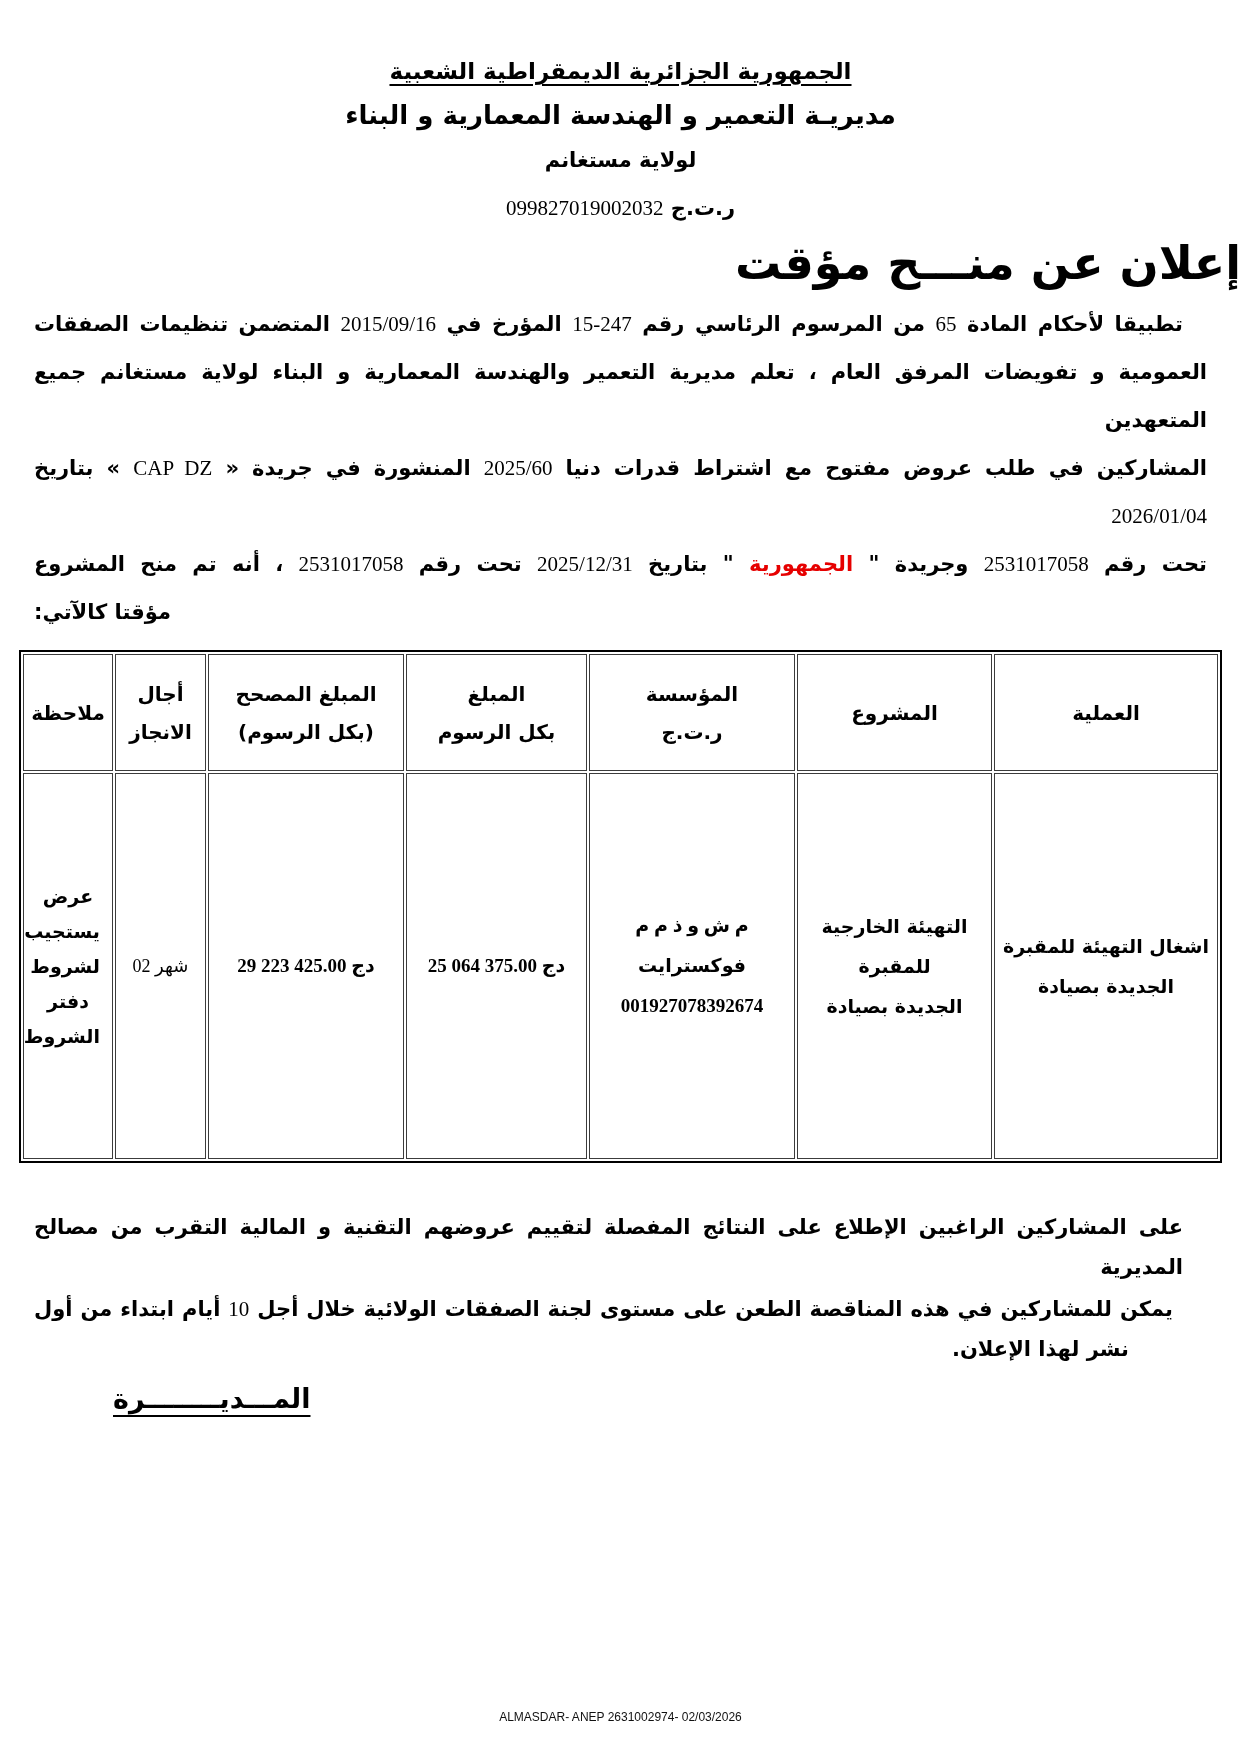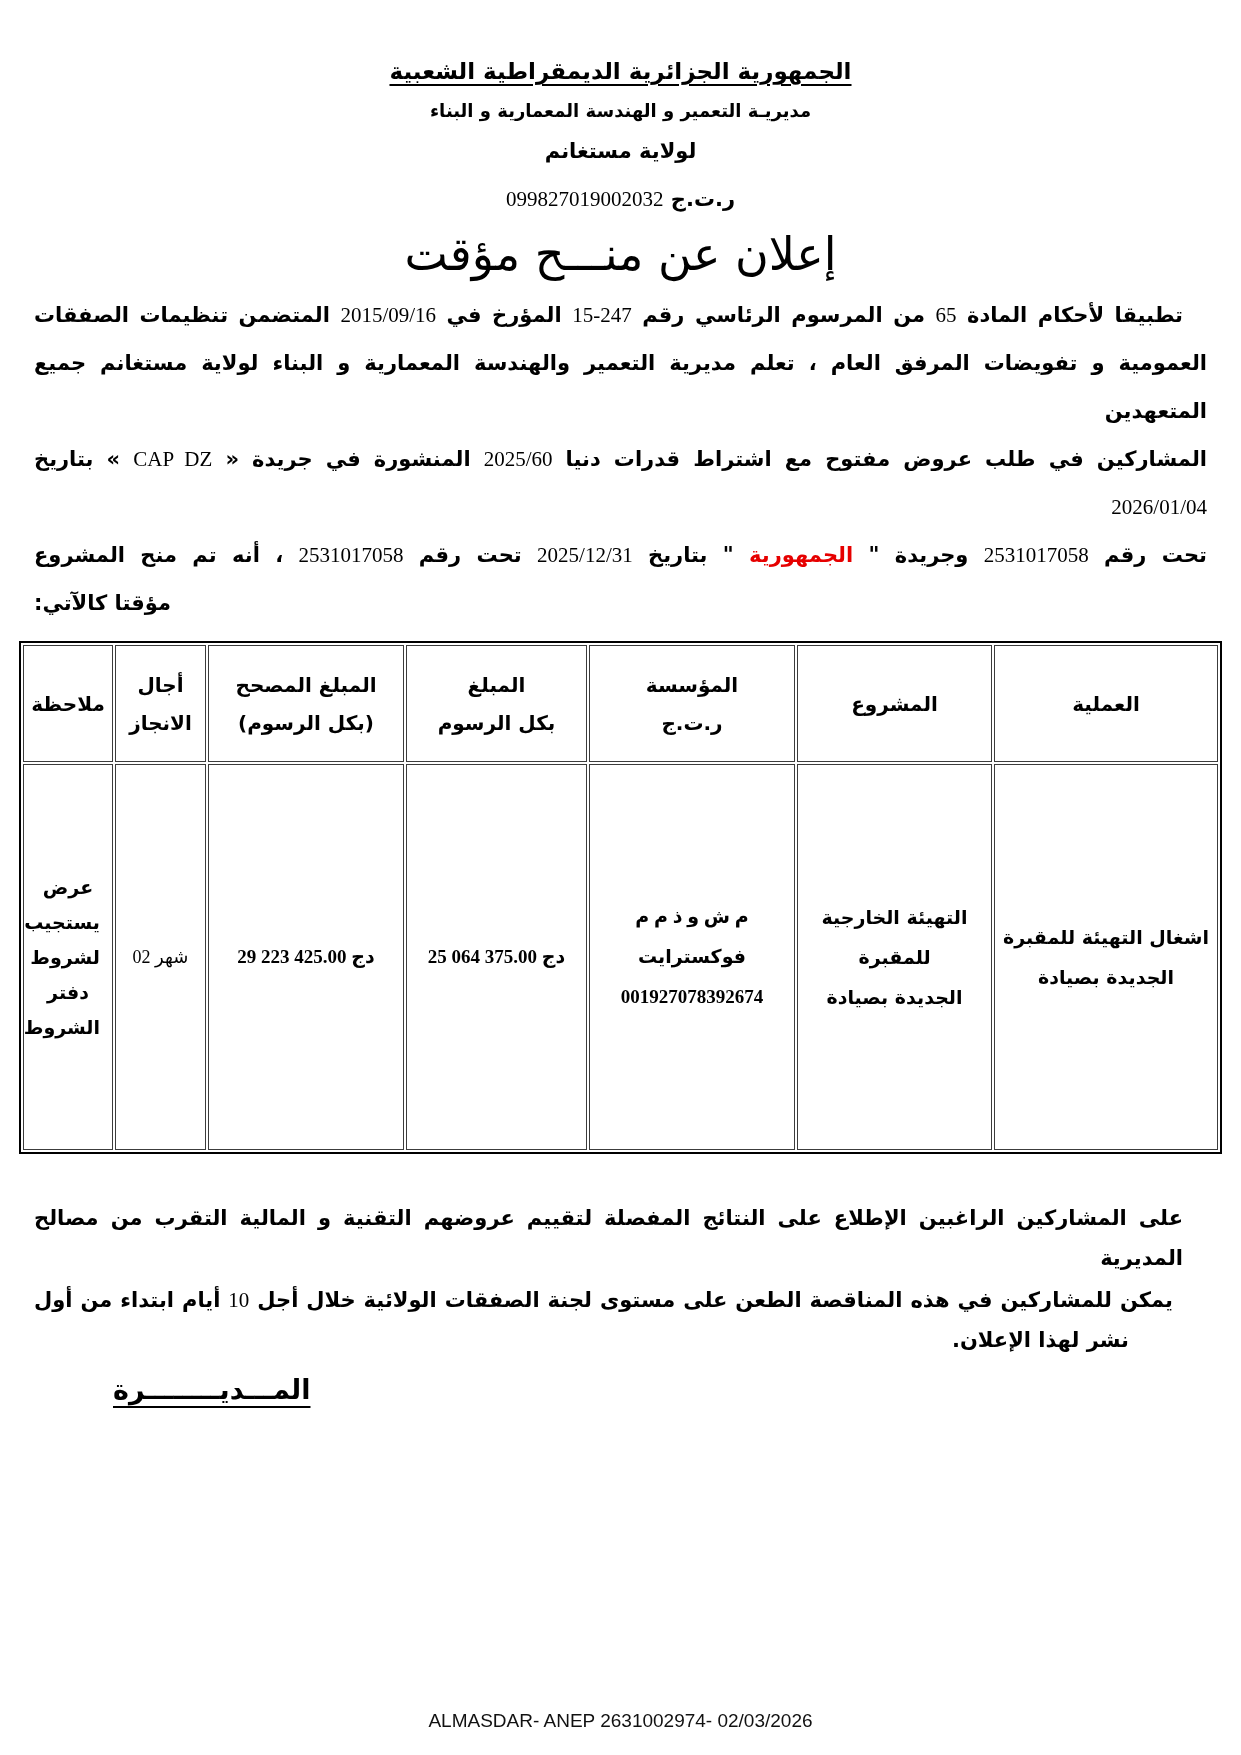--- a/index.html
+++ b/index.html
@@ -7,26 +7,26 @@
   .page {
     position:relative; width:1241px; height:1755px; margin:0 auto;
     background:#fff; color:#000;
     font-family:"DejaVu Sans", sans-serif;
     overflow:hidden;
   }
   
   .doc-header { direction:rtl; text-align:center; font-weight:bold; }
   .country    { padding-top:58px; font-size:23px; }
   .country .u { text-decoration:underline; text-underline-offset:5px; }
-  .directorate{ margin-top:16px; font-size:18px; }
+  .directorate{ margin-top:16px; font-size:26px; }
   .wilaya     { margin-top:18px; font-size:21px; }
   .rcline     { margin-top:12px; font-size:20px; }
   .rcline .line { line-height:30px; text-align:center; }
   
-  .doc-title { direction:rtl; text-align:center; font-weight:normal; font-size:46px; margin-top:4px; }
+  .doc-title { direction:rtl; text-align:right; font-weight:bold; font-size:46px; margin-top:4px; }
   
   .par { direction:rtl; font-weight:bold; font-size:21px; padding:0 34px; }
   .par .line { line-height:48px; text-align:justify; text-align-last:justify; }
   .par .line.left   { text-align:left;   text-align-last:left; }
   .par .line.right  { text-align:right;  text-align-last:right; }
   .par .line.center { text-align:center; text-align-last:center; }
   .intro { margin-top:10px; }
   .closing1 { margin-top:44px; }
   .closing1 .line, .closing2 .line { line-height:40px; }
   .closing2 { margin-top:2px; }
@@ -51,21 +51,21 @@
   .award td.amount, .award td.corrected, .award td.delay, .award td.company {
     font-family:"Liberation Serif","DejaVu Sans",serif;
   }
   
   .sigrow { direction:rtl; margin-top:14px; padding-left:113px; text-align:left; }
   .signature { font-size:27px; font-weight:bold; text-decoration:underline; text-underline-offset:7px; }
   
   .anep {
     position:absolute; top:1710px; left:0; width:100%;
     text-align:center; direction:ltr;
-    font-family:"Liberation Sans", sans-serif; font-size:19px; color:#111;
+    font-family:"Liberation Sans", sans-serif; font-size:12px; color:#111;
   }
 </style>
 </head>
 <body>
 
 <div class="page">
 
   <div class="doc-header">
     <div class="country"><span class="u">الجمهورية الجزائرية الديمقراطية الشعبية</span></div>
     <div class="directorate">مديريـة التعمير و الهندسة المعمارية و البناء</div>

